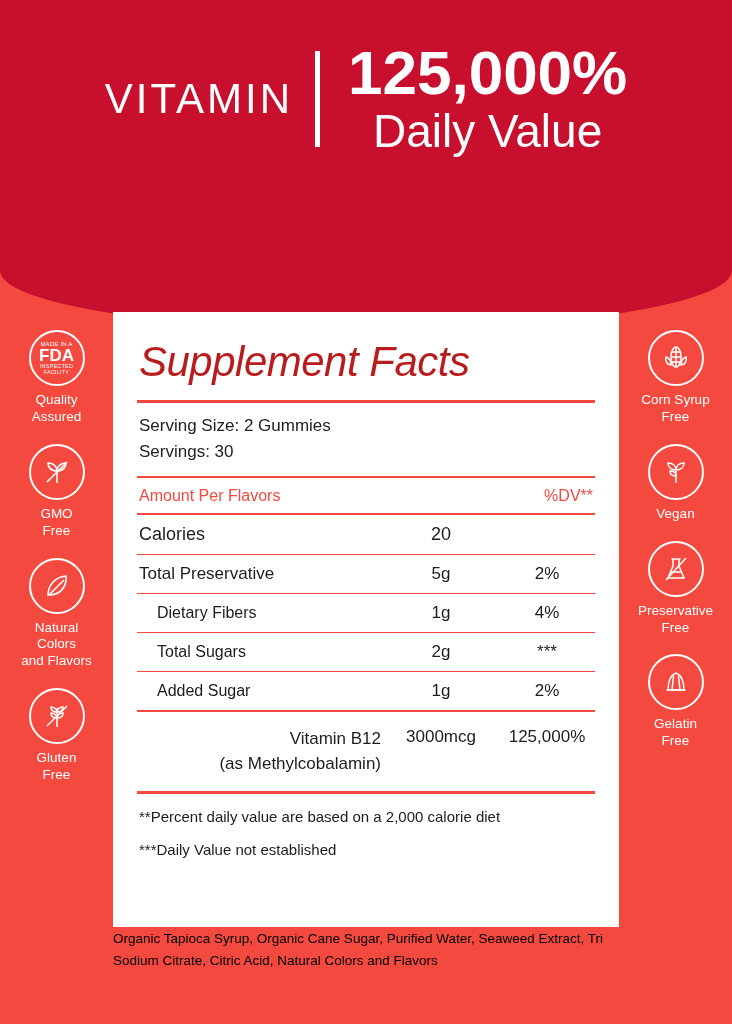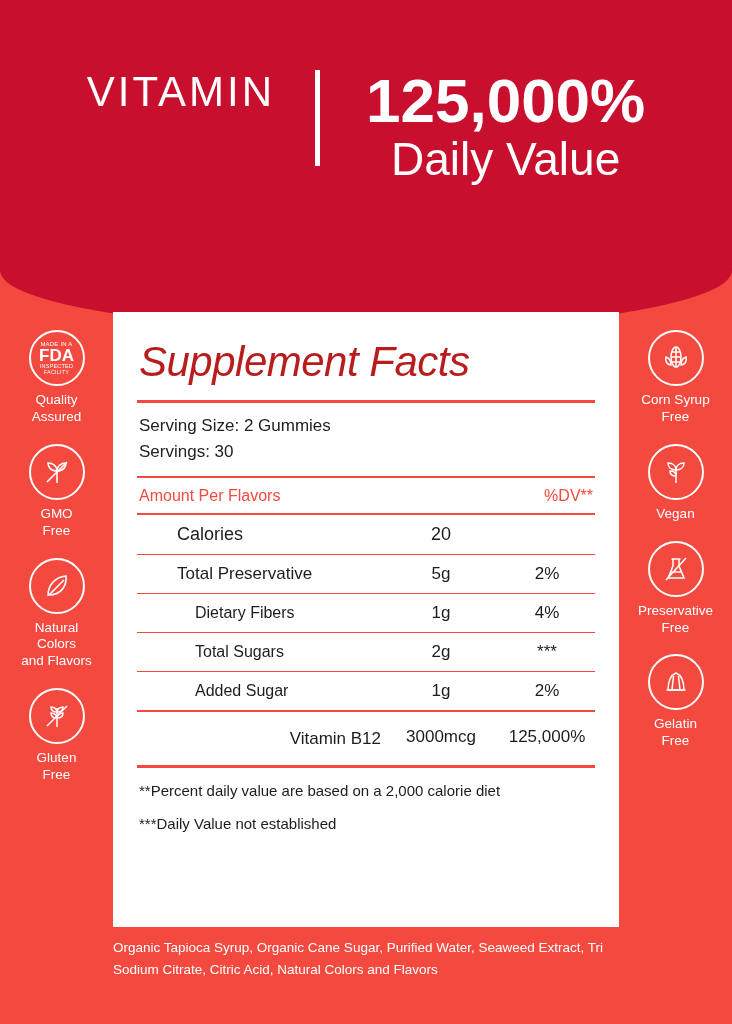--- a/index.html
+++ b/index.html
@@ -21,24 +21,25 @@
     top: 0; left: 0;
     width: 732px;
     height: 330px;
     background: #c8102e;
     border-bottom-left-radius: 50% 18%;
     border-bottom-right-radius: 50% 18%;
     z-index: 2;
   }
   .hero-inner {
     position: absolute;
-    top: 70px; left: 0; width: 732px;
-    display: flex;
+    top: 42px; left: 0; width: 732px;
+    display: flex;
+    align-items: center;
     justify-content: center;
-    gap: 18px;
+    gap: 0px;
   }
   .hero-left {
     text-align: left;
     color: #ffffff;
     padding-right: 22px;
   }
   .hero-vitamin {
     font-size: 42px;
     letter-spacing: 3px;
     font-weight: 400;
@@ -112,21 +113,21 @@
     color: #f4493f;
     font-size: 16px;
   }
   .frow {
     display: flex;
     align-items: baseline;
     padding: 9px 2px 9px 2px;
     font-size: 17px;
     color: #1d1d1d;
   }
-  .frow .nm { flex: 1 1 auto; margin-left: 38px; }
+  .frow .nm { flex: 1 1 auto; }
   .frow .amt {
     width: 120px;
     text-align: center;
   }
   .frow .dv {
     width: 92px;
     text-align: center;
   }
   .frow.indent .nm { padding-left: 18px; font-size: 16px; }
   .frow.indent2 .nm { padding-left: 18px; font-size: 16px; }
@@ -149,25 +150,24 @@
     color: #1d1d1d;
     padding: 14px 2px 6px 2px;
   }
   .foot2 { padding-top: 10px; }
 
   .ingredients {
     position: absolute;
     top: 928px;
     left: 113px;
     width: 506px;
-    color: #ffffff;
+    color: #000000;
     font-size: 13.5px;
     line-height: 1.6;
     z-index: 4;
-    margin-top: 9px;
   }
 
   
   .badges {
     position: absolute;
     top: 330px;
     width: 113px;
     z-index: 4;
     display: flex;
     flex-direction: column;
@@ -387,20 +387,21 @@
     <div class="frow indent2">
       <span class="nm">Added Sugar</span>
       <span class="amt">1g</span>
       <span class="dv">2%</span>
     </div>
     <div class="rule-med"></div>
 
     <div class="vitrow">
       <span class="nm">
         <span>Vitamin B12</span><br>
+        <span>(as Methylcobalamin)</span>
       </span>
       <span class="amt">3000mcg</span>
       <span class="dv">125,000%</span>
     </div>
     <div class="rule-thick"></div>
 
     <div class="foot">**Percent daily value are based on a 2,000 calorie diet</div>
     <div class="foot foot2">***Daily Value not established</div>
   </div>
 

